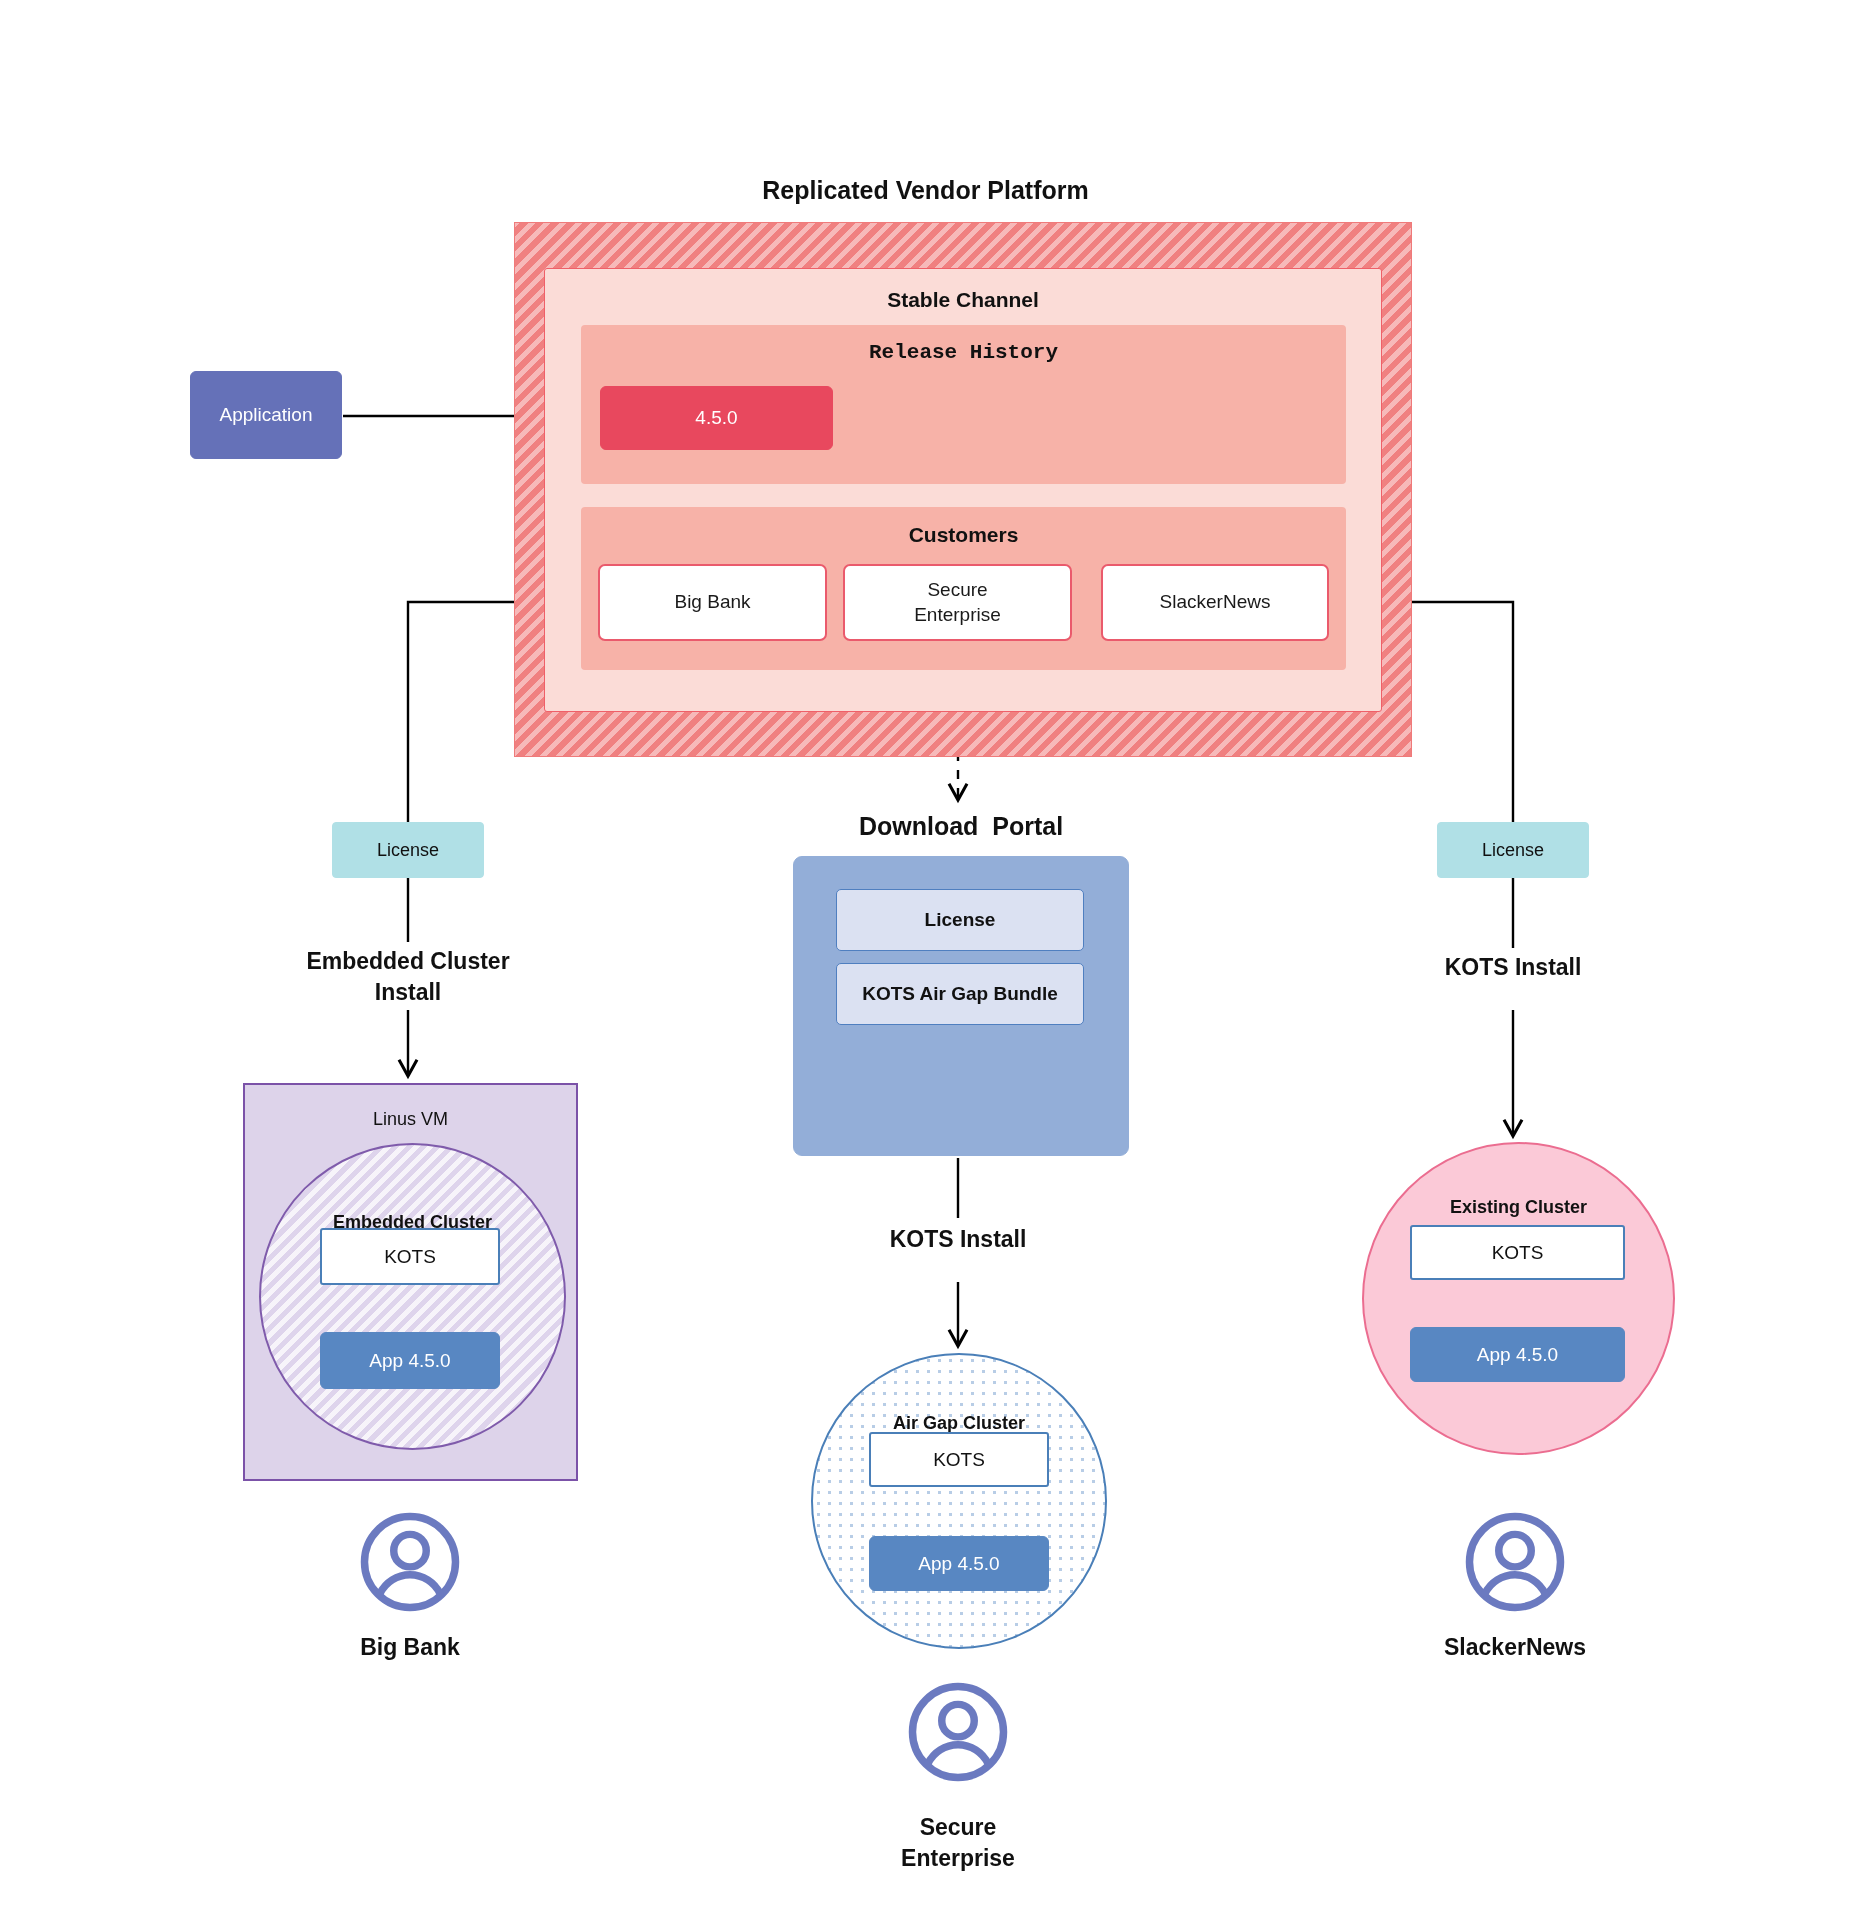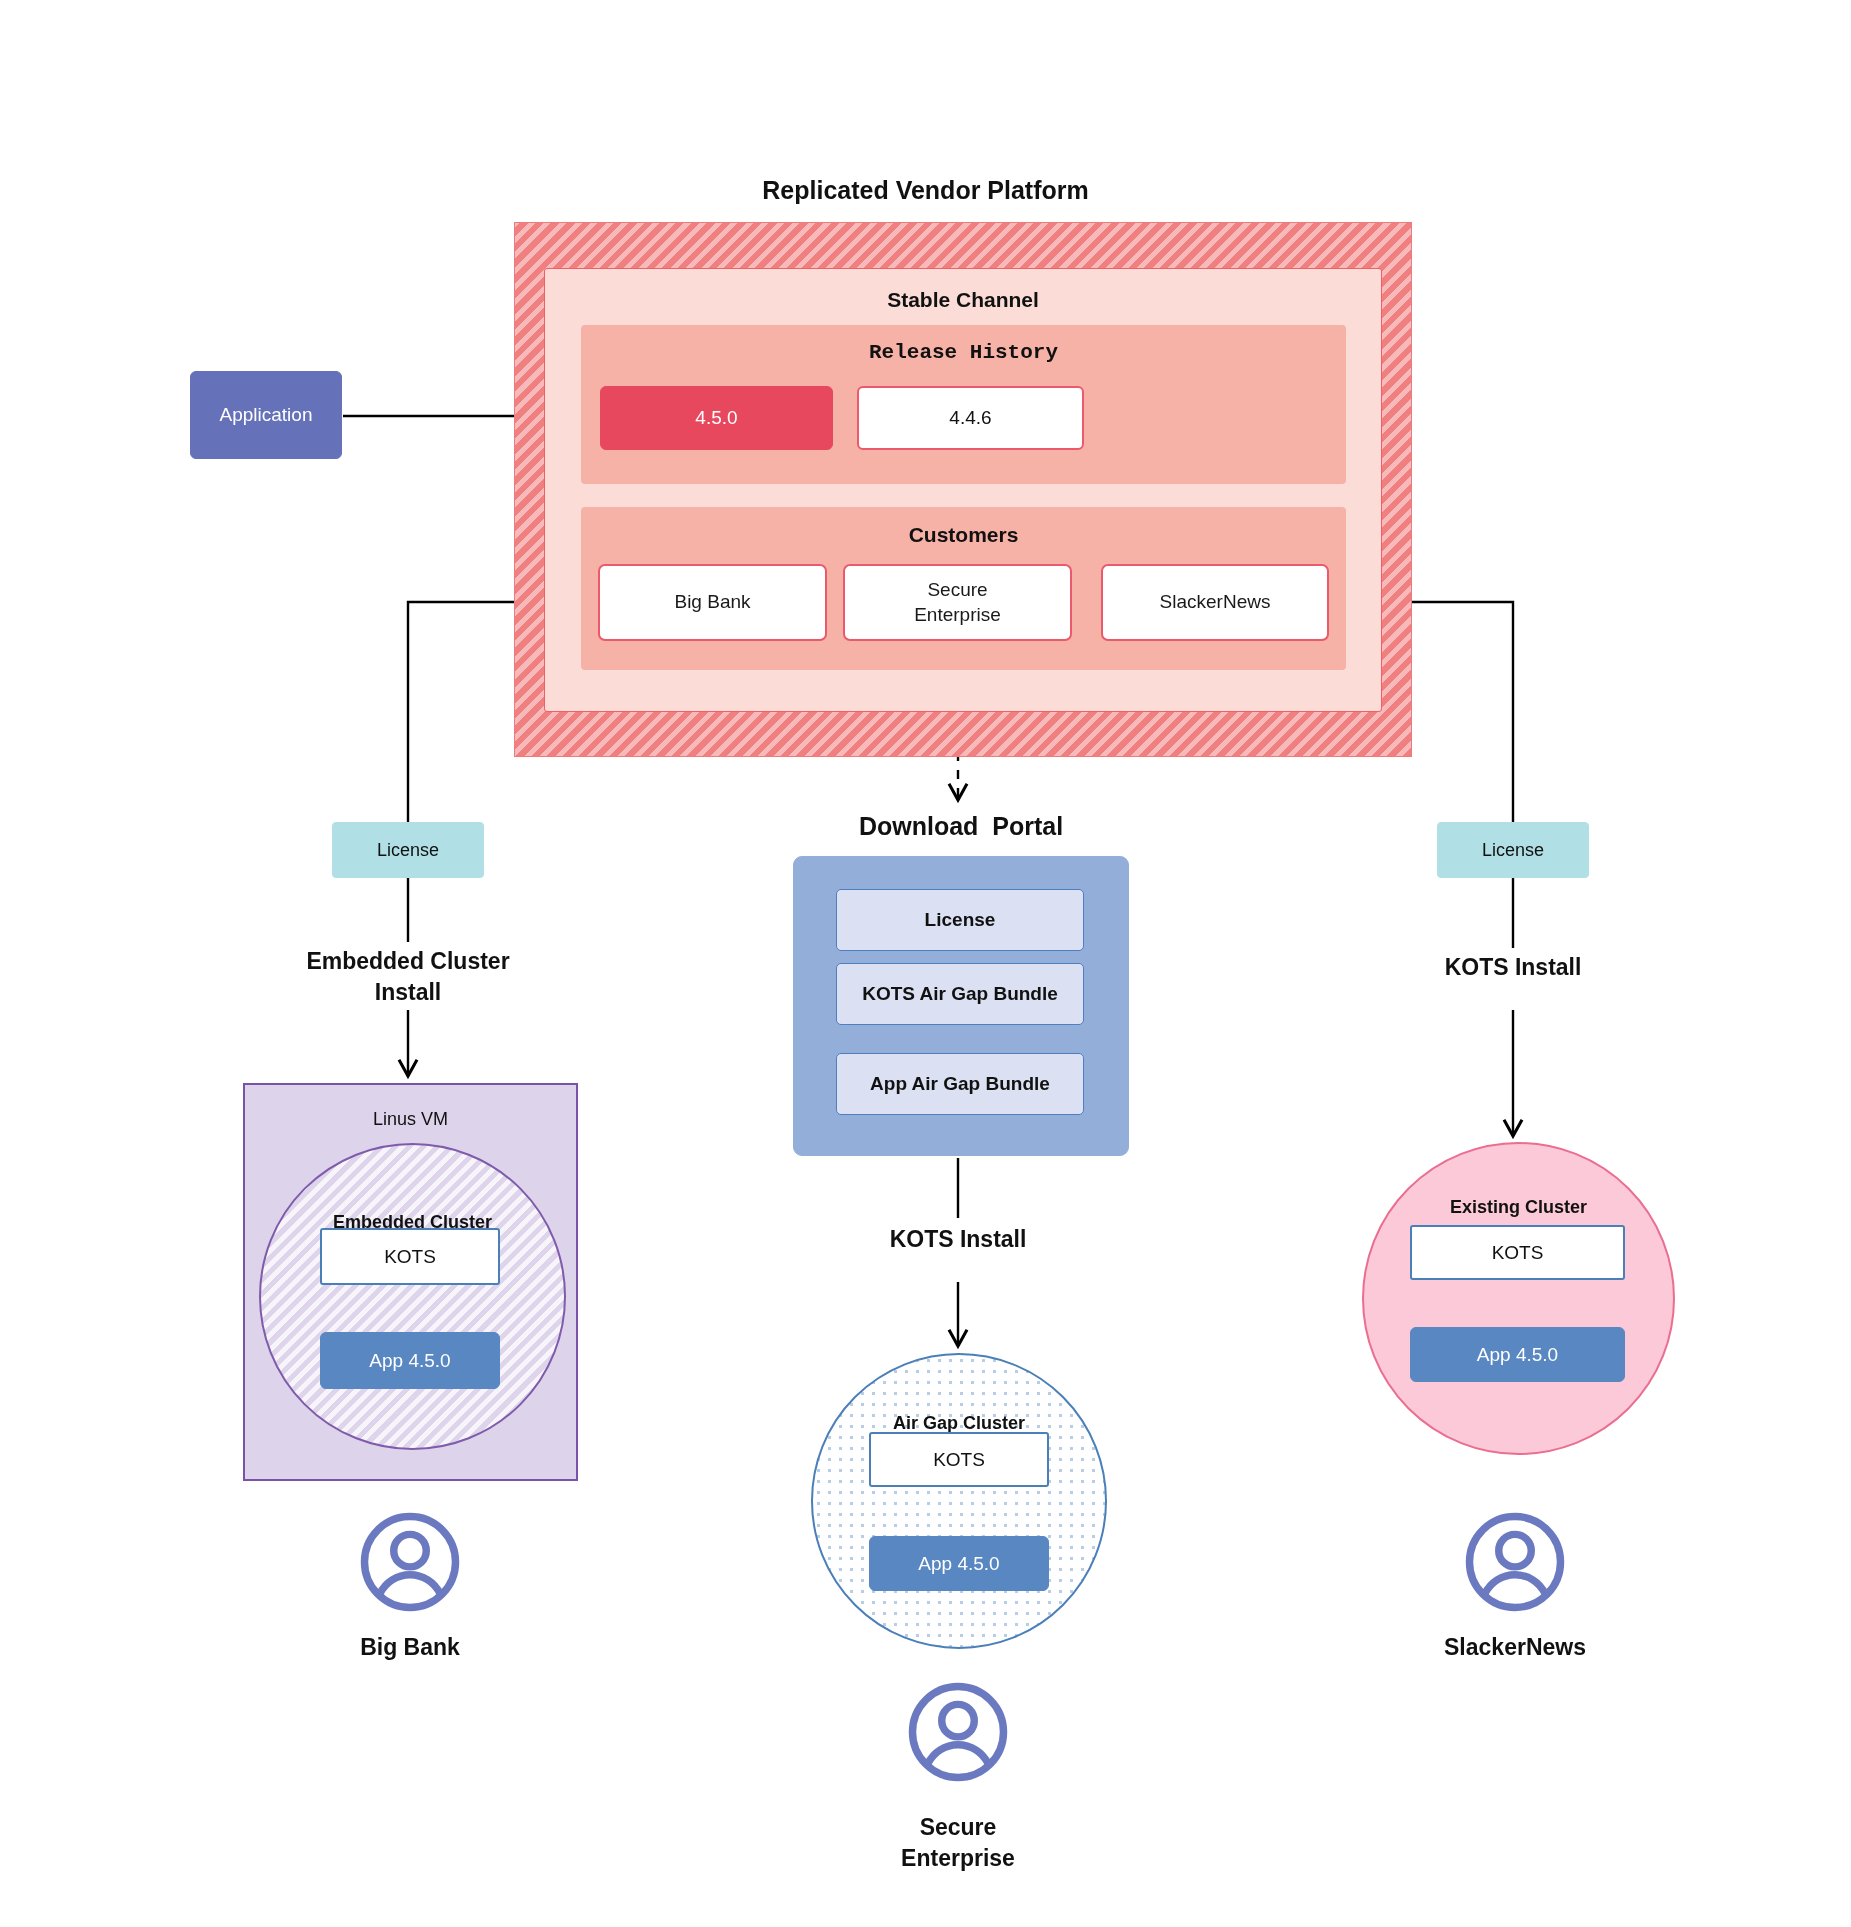--- a/index.html
+++ b/index.html
@@ -266,21 +266,20 @@
   <div class="abs" id="vendor-platform"></div>
 
   <div class="abs" id="stable-channel">
     <div class="section-head title-md" style="top:19px;">Stable Channel</div>
   </div>
 
   <div class="abs" id="release-history">
     <div class="section-head title-md" style="top:16px;">Release History</div>
   </div>
   <div class="abs ctr rel-box current" style="left:600px; top:386px; width:233px;">4.5.0</div>
-  <div class="abs ctr rel-box prev" style="left:857px; top:386px; width:227px;">4.4.6</div>
 
   <div class="abs" id="customers-group">
     <div class="section-head title-md" style="top:16px;">Customers</div>
   </div>
   <div class="abs ctr cust-box" style="left:598px; top:564px; width:229px;">Big Bank</div>
   <div class="abs ctr cust-box" style="left:843px; top:564px; width:229px;">Secure
 Enterprise</div>
   <div class="abs ctr cust-box" style="left:1101px; top:564px; width:228px;">SlackerNews</div>
 
   <div class="abs ctr" id="application-box">Application</div>
@@ -306,21 +305,20 @@
       <path d="M 13.5 51.5 A 20.5 20.5 0 0 1 50.5 51.5" fill="none" stroke="#6b7ac0" stroke-width="4.6" stroke-linecap="round"></path>
     </svg>
   </div>
   <div class="abs cust-name" style="left:260px; top:1632px; width:300px; text-align:center;">Big Bank</div>
 
   <div class="abs title-lg" style="left:808px; top:812px; width:306px; text-align:center;">Download  Portal</div>
 
   <div class="abs" id="download-portal">
     <div class="abs ctr portal-item" style="top:32px;">License</div>
     <div class="abs ctr portal-item" style="top:106px;">KOTS Air Gap Bundle</div>
-    <div class="abs ctr portal-item" style="top:196px;">App Air Gap Bundle</div>
   </div>
 
   <div class="abs edge-label" style="left:808px; top:1224px; width:300px; text-align:center;">KOTS Install</div>
 
   <div class="abs" id="airgap-cluster">
     <div class="section-head label-sm-b" style="top:58px;">Air Gap Cluster</div>
   </div>
   <div class="abs ctr kots-box" style="left:869px; top:1432px; width:180px; height:55px;">KOTS</div>
   <div class="abs ctr app-box" style="left:869px; top:1536px; width:180px; height:55px;">App 4.5.0</div>
 

